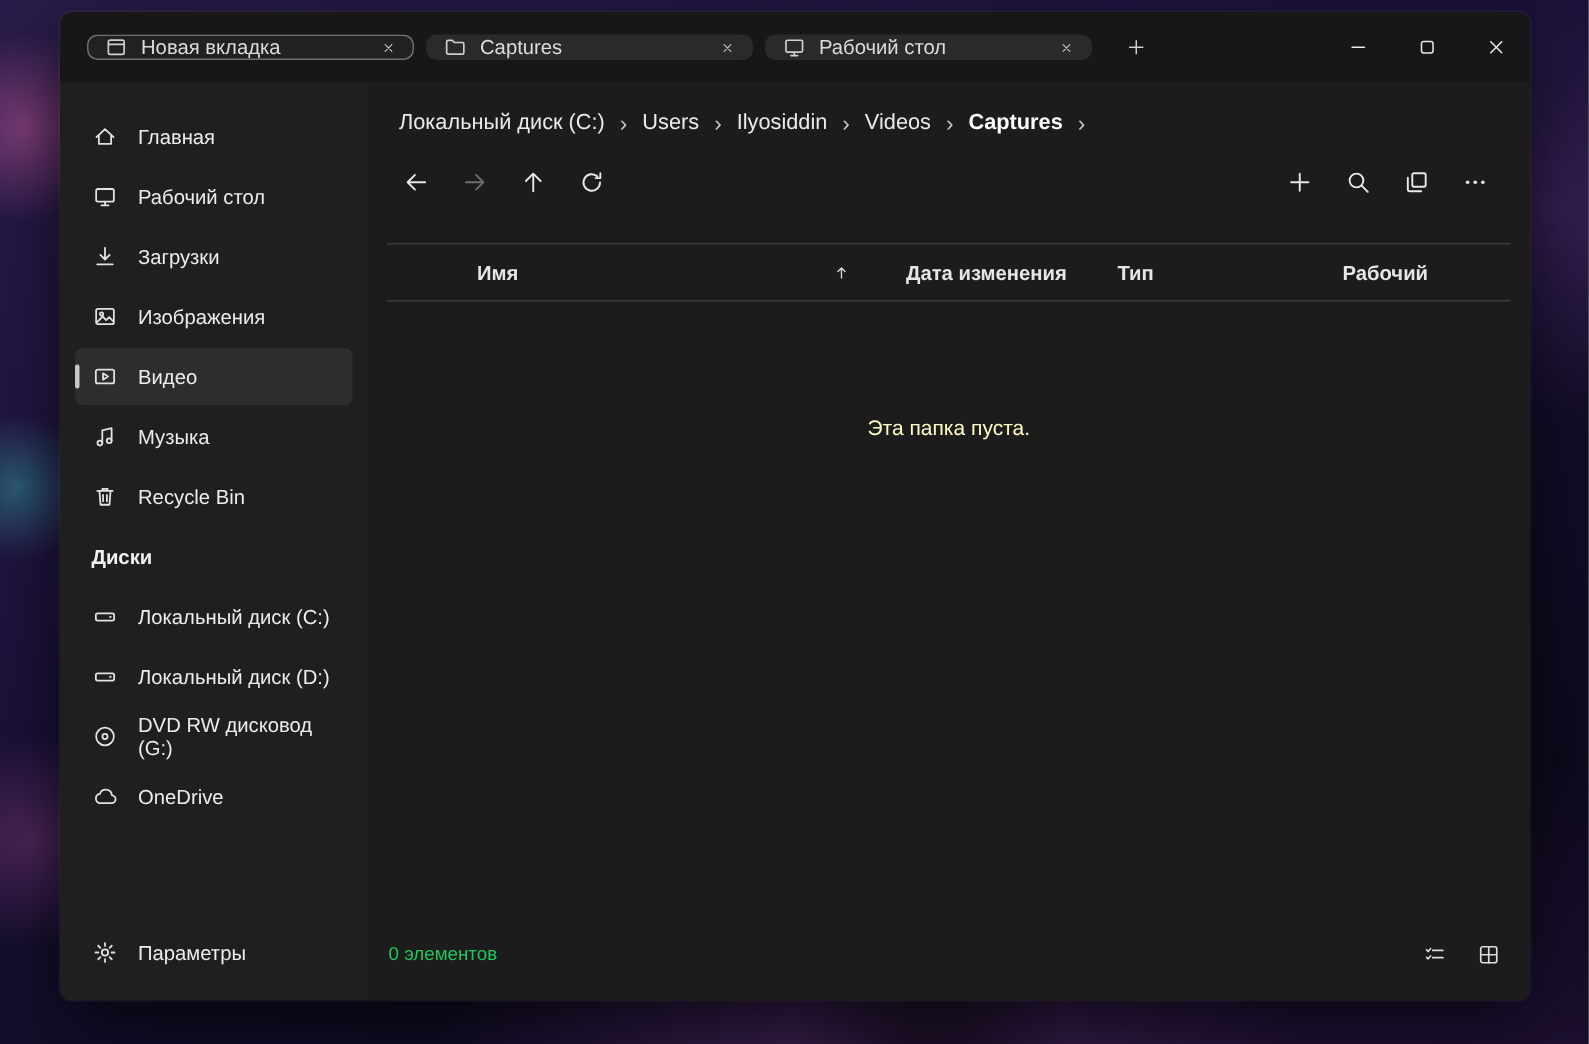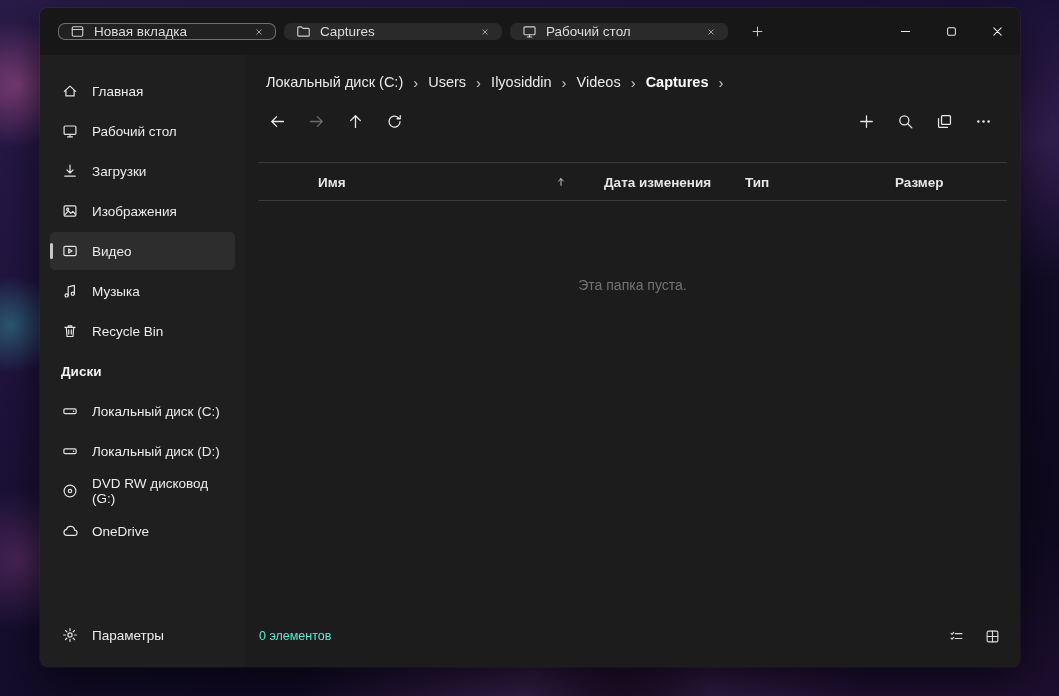--- a/index.html
+++ b/index.html
@@ -82,23 +82,23 @@
   }
   .hcell { position:absolute; top:50%; transform:translateY(-50%); white-space:nowrap; cursor:pointer; }
   .col-name { left:60px; }
   .sort-arrow { left:297px; color:#d8d8d8; }
   .sort-arrow svg { width:12px; height:12px; }
   .col-date { left:346px; }
   .col-type { left:487px; }
   .col-size { left:637px; }
 
   .list-area { flex:1; position:relative; }
-  .empty-message { position:absolute; top:76px; left:0; right:0; text-align:center; font-size:14px; color:#737373; }
-
-  .status-bar { flex:0 0 36px; display:flex; align-items:center; padding:0 10px 16px 14px; font-size:12.5px; color:#5eead4; }
+  .empty-message { position:absolute; top:76px; left:0; right:0; text-align:center; font-size:14px; color:#fef9c3; }
+
+  .status-bar { flex:0 0 36px; display:flex; align-items:center; padding:0 10px 16px 14px; font-size:12.5px; color:#22c55e; }
   .status-right { margin-left:auto; display:flex; }
   .status-btn { width:36px; height:30px; border:none; background:transparent; color:#dcdcdc; display:grid; place-items:center; border-radius:5px; cursor:pointer; }
   .status-btn svg { width:15px; height:15px; }
 </style>
 </head>
 <body>
 
 <div class="desktop">
   <div class="window">
 
@@ -402,21 +402,21 @@
 
         <div class="list-header">
           <span class="hcell col-name">Имя</span>
           <span class="hcell sort-arrow">
               <svg viewBox="0 0 16 16">
                 <path d="M8 12.5v-9M4.8 6.7 8 3.5l3.2 3.2"></path>
               </svg>
             </span>
           <span class="hcell col-date">Дата изменения</span>
           <span class="hcell col-type">Тип</span>
-          <span class="hcell col-size">Размер</span>
+          <span class="hcell col-size">Рабочий</span>
         </div>
 
         <div class="list-area">
           <div class="empty-message">Эта папка пуста.</div>
         </div>
 
         <div class="status-bar">
           <span>0 элементов</span>
           <div class="status-right">
             <button class="status-btn">

